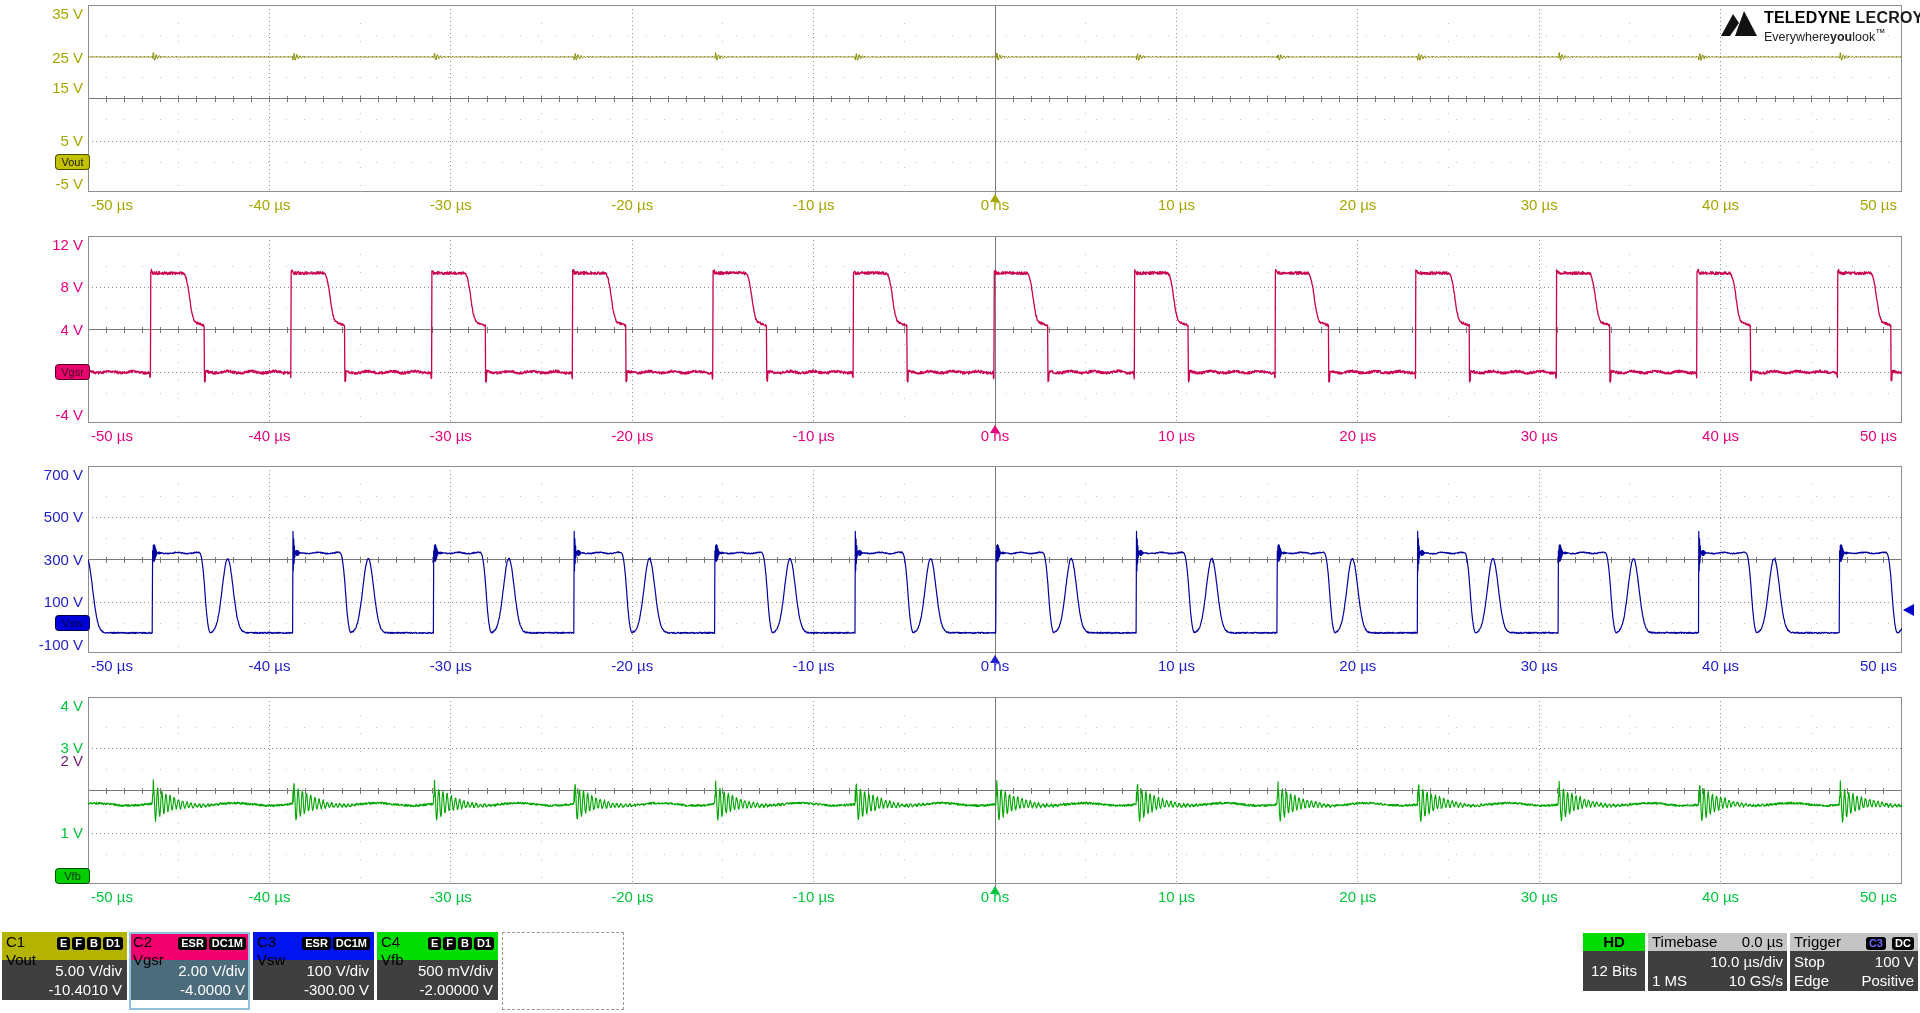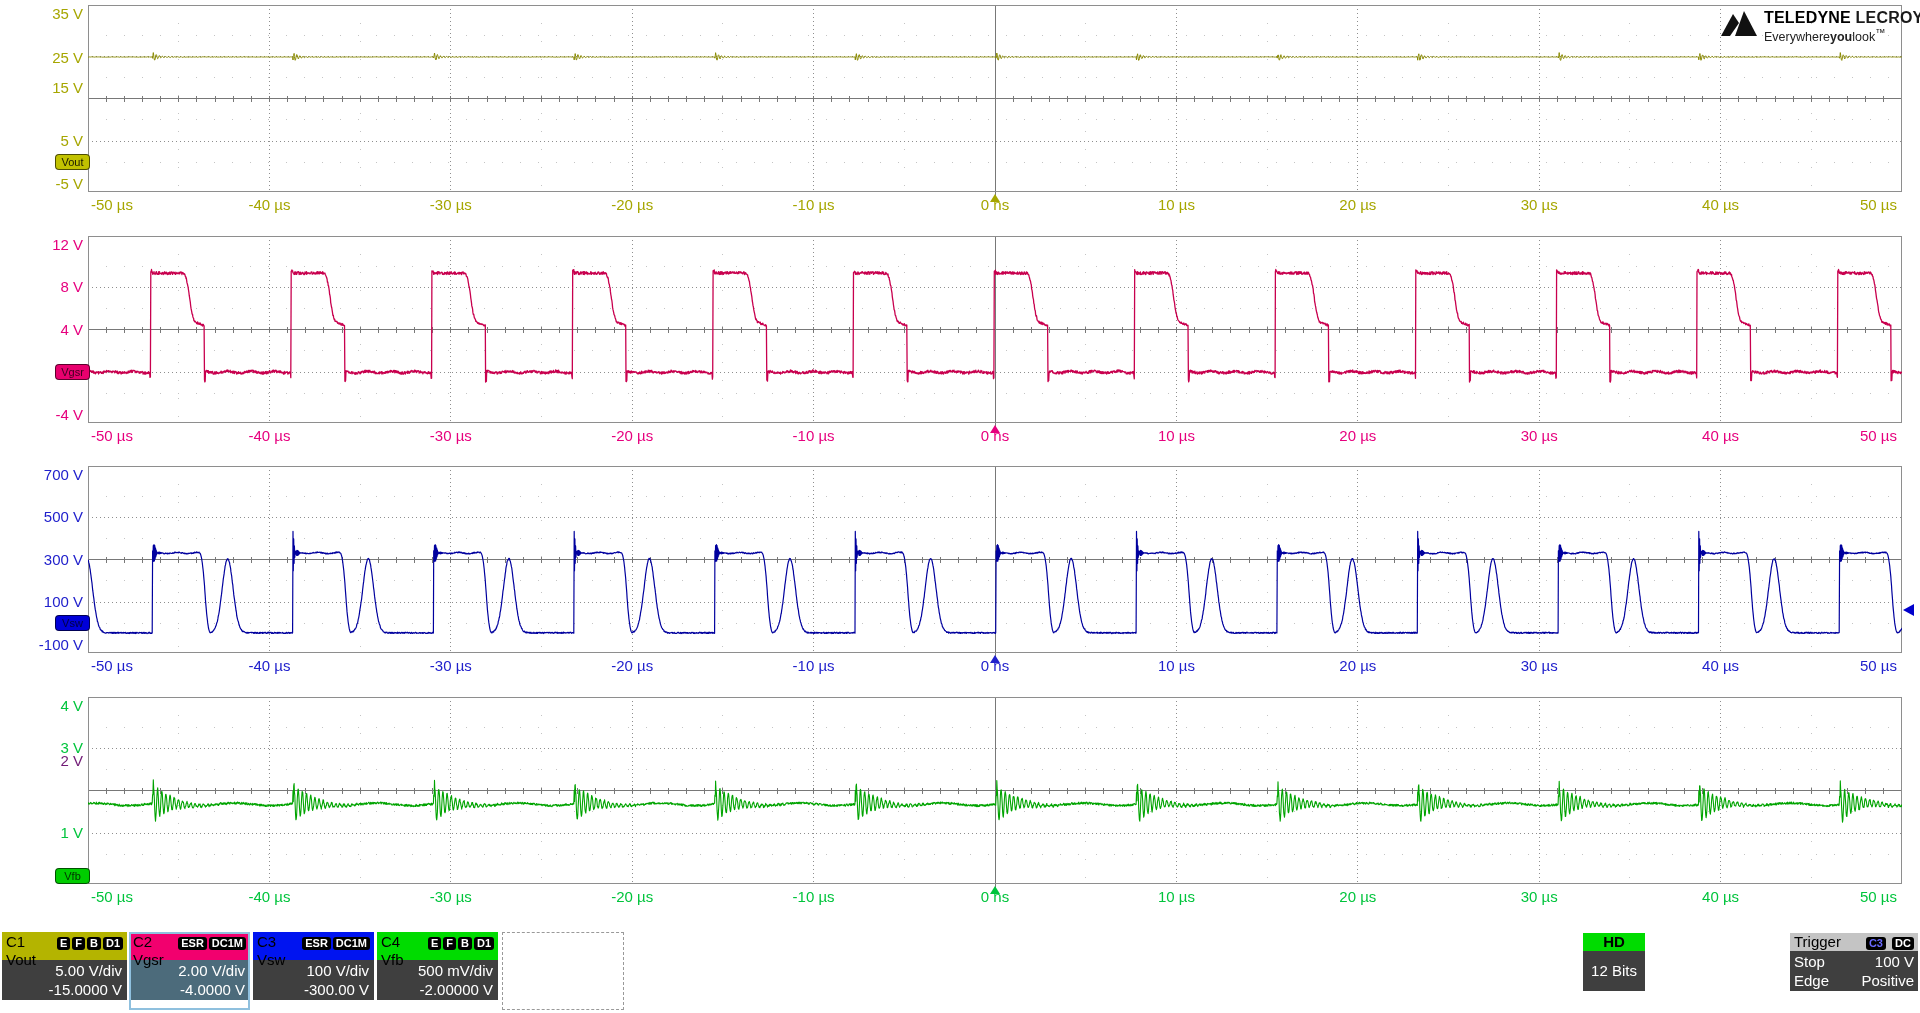--- a/index.html
+++ b/index.html
@@ -262,21 +262,21 @@
       <div class="chbox" style="left: 2px; width: 125px;">
         <div class="hd" style="background: rgb(180, 180, 0);">
           <div class="row1">
             <span>C1</span>
             <span><span class="badge">E</span><span class="badge">F</span><span class="badge">B</span><span class="badge">D1</span></span>
           </div>
           <div>Vout</div>
         </div>
         <div class="bd">
           <div>5.00 V/div</div>
-          <div>-15.0000 V</div>
+          <div>-10.4010 V</div>
         </div>
       </div>
       <div class="chbox sel" style="left: 129px; width: 121px;">
         <div class="hd" style="background: rgb(242, 0, 110);">
           <div class="row1">
             <span>C2</span>
             <span><span class="badge">ESR</span><span class="badge">DC1M</span></span>
           </div>
           <div>Vgsr</div>
         </div>
@@ -313,20 +313,33 @@
       </div>
     </div>
 
   <div class="empty-slot" style="left:502px;width:122px;"></div>
 
   <div class="rbox" style="left:1583px;width:62px;">
     <div class="rhd" id="hd-header" style="justify-content: center; font-weight: bold; background: rgb(0, 220, 0);">HD</div>
     <div class="rbd" style="text-align:center;line-height:38px;">12 Bits</div>
   </div>
 
+  <div class="rbox" style="left:1648px;width:139px;">
+    <div class="rhd">
+      <span>Timebase</span>
+      <span>0.0 µs</span>
+    </div>
+    <div class="rbd">
+      <div style="text-align:right;">10.0 µs/div</div>
+      <div class="flexline">
+        <span>1 MS</span>
+        <span>10 GS/s</span>
+      </div>
+    </div>
+  </div>
 
   <div class="rbox" style="left:1790px;width:128px;">
     <div class="rhd">
       <span>Trigger</span>
       <span>
         <span class="badge" style="color:#6a6aff;">C3</span>
         <span class="badge">DC</span>
       </span>
     </div>
     <div class="rbd">

